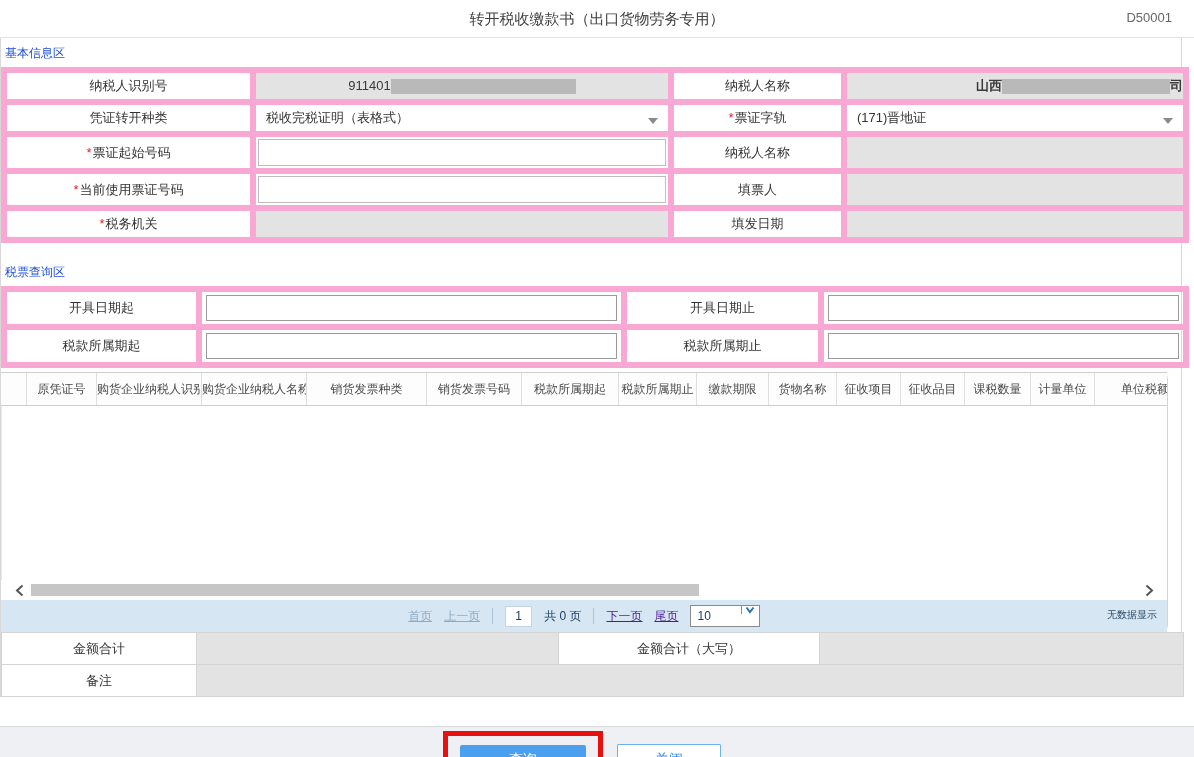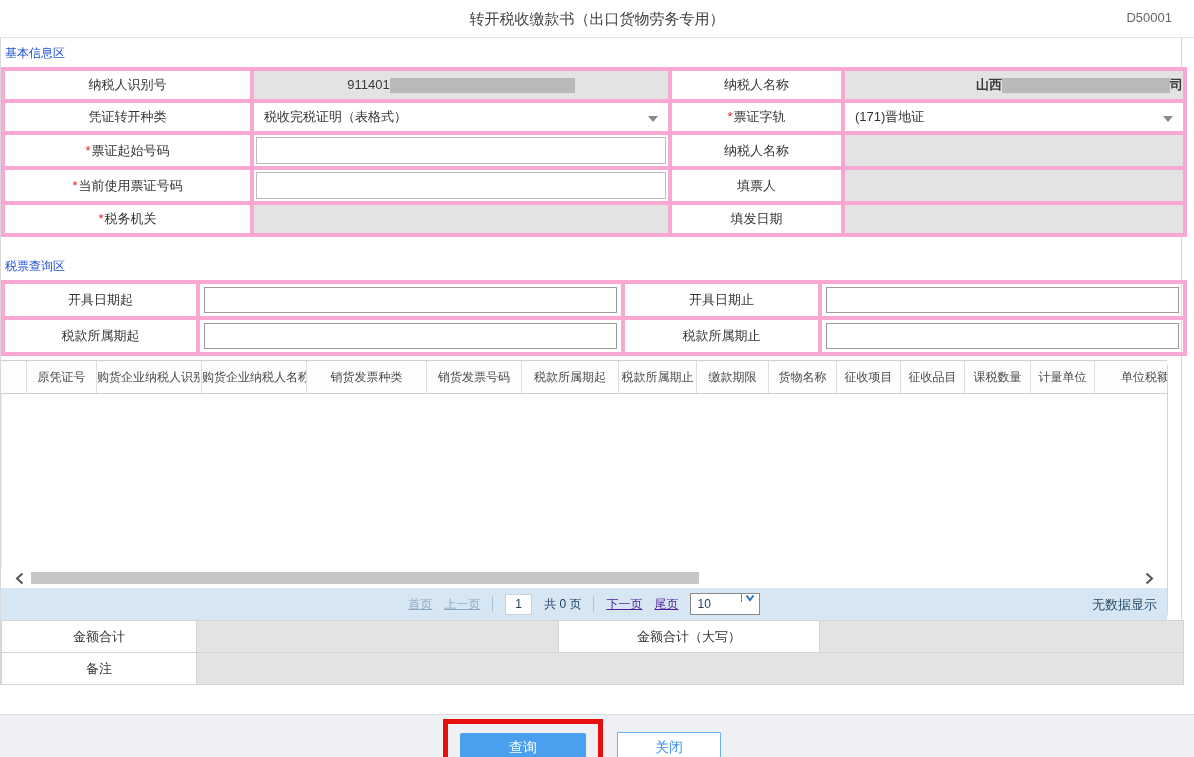--- a/index.html
+++ b/index.html
@@ -9,21 +9,21 @@
   
   .titlebar { position:relative; height:38px; border-bottom:1px solid #e4e4e4; }
   .titlebar .title { display:block; text-align:center; font-size:15px; color:#404040; line-height:38px; }
   .titlebar .code { position:absolute; right:22px; top:10px; font-size:13px; color:#666; }
 
   .panel { width:1182px; border-left:1px solid #d8d8d8; border-right:1px solid #d8d8d8; }
 
   .sec-label { height:29px; line-height:30px; font-size:12px; color:#1d4ed8; padding-left:4px; background:#fff; }
 
   table.grid { border-collapse:collapse; table-layout:fixed; width:1182px; }
-  table.grid td { border:4px solid #f9a8d4; height:32px; font-size:13px; padding:0; overflow:hidden; }
+  table.grid td { border:6px solid #f9a8d4; height:32px; font-size:13px; padding:0; overflow:hidden; }
   td.lbl { text-align:center; background:#fff; color:#333; }
   td.ro  { background:#e3e3e3; }
   .req { color:#e02020; margin-right:1px; }
 
   .redact { display:inline-block; background:#b9b9b9; height:15px; vertical-align:middle; }
 
   td.val-id { background:#e3e3e3; text-align:center; color:#3a3a3a; }
   td.val-name { background:#e3e3e3; text-align:right; padding-right:8px; color:#3a3a3a;font-weight:bold; }
 
   .combo { position:relative; height:100%; display:flex; align-items:center; padding-left:10px; background:#fff; cursor:pointer; }
@@ -58,21 +58,21 @@
 
   .pager { position:relative; height:32px; background:#d7e6f3; font-size:12px; color:#1c3e63; }
   .pager-center { position:absolute; left:0; right:0; top:0; height:32px; display:flex; align-items:center; justify-content:center; gap:12px; }
   .plink { color:#4c1d95; text-decoration:underline; cursor:pointer; }
   .plink.dis { color:#8fa9c2; cursor:default; }
   .vdiv { width:1px; height:16px; background:#aac4d8; }
   .pageinput { width:27px; height:21px; border:1px solid #c3d3e2; background:#fff; text-align:center; font-size:12px; color:#1c3e63; }
   .pagesize { display:inline-flex; align-items:flex-start; border:1px solid #8a8a8a; background:#fff; height:22px; cursor:pointer;gap:24px; }
   .pagesize .num { padding:0 6px; line-height:20px; color:#1c3e63; }
   .pagesize .chev { border-left:1px solid #8a8a8a; width:18px; display:flex; align-items:center; justify-content:center; }
-  .nodata { position:absolute; right:10px; top:8px; color:#2a4a66; font-size:13px; }
+  .nodata { position:absolute; right:10px; top:8px; color:#2a4a66; font-size:10px; }
 
   table.totals { border-collapse:collapse; table-layout:fixed; width:1182px; }
   table.totals td { border:1px solid #d4d4d4; height:32px; font-size:13px; padding:0; }
 
   .postgap { height:29px; background:#fff; }
 
   .footer { position:relative; height:63px; background:#eef0f4; border-top:1px solid #d9dbe0; }
   .redbox { position:absolute; left:443px; top:4px; width:160px; height:58px; border:5px solid #e80f0f; display:flex; align-items:center; justify-content:center; background:transparent; }
   .btn-query { width:126px; height:31px; background:#4aa0ef; color:#fff; border:none; border-radius:2px; font-size:14px; font-family:inherit; cursor:pointer; }
   .btn-close { position:absolute; left:617px; top:17px; width:104px; height:31px; background:#fff; color:#3c92ea; border:1px solid #6cb2f2; border-radius:1px; font-size:14px; font-family:inherit; cursor:pointer; }

